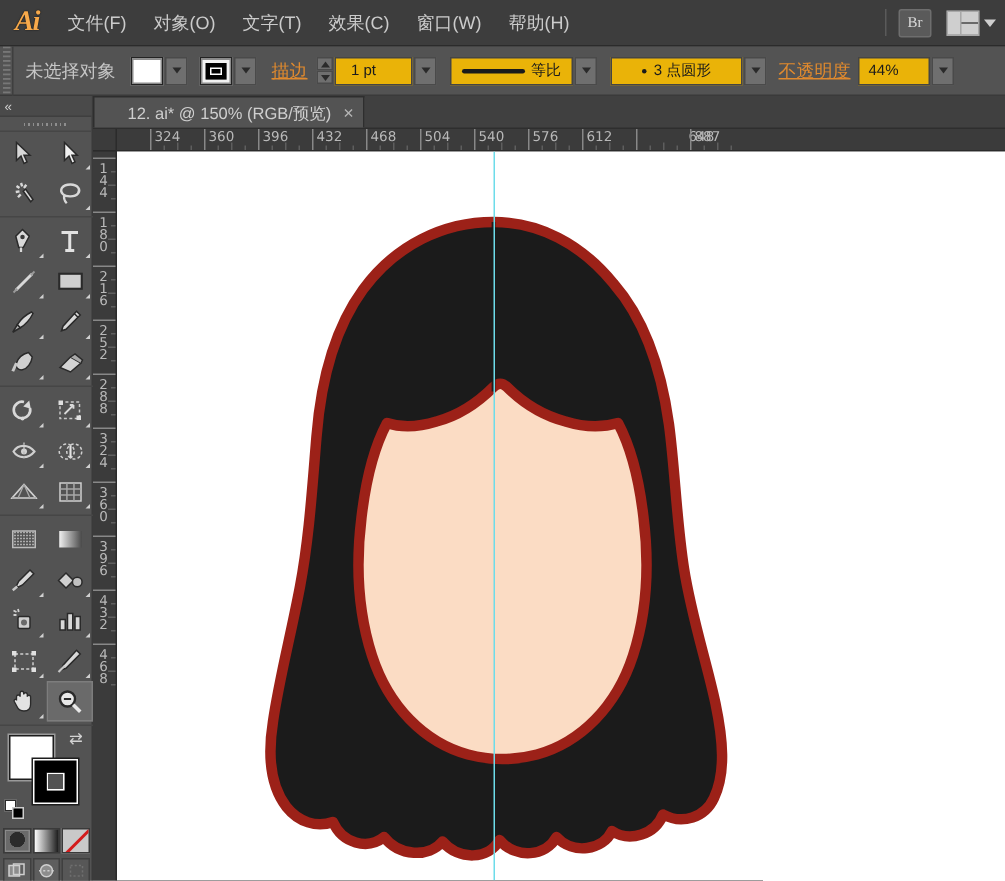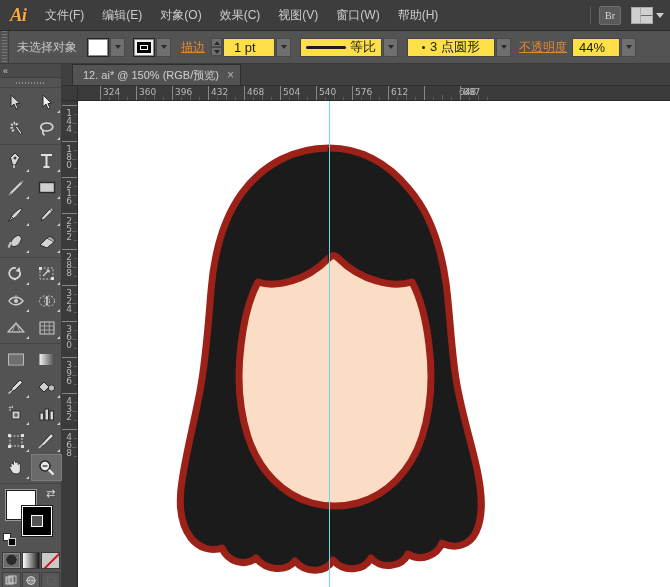--- a/index.html
+++ b/index.html
@@ -98,43 +98,42 @@
 
   .spinner { display: flex; flex-direction: column; margin-right: 1px; }
   .spinner i { display:block; width: 11px; height: 9px; background: #6f6f6f;
     border: 1px solid #4a4a4a; position: relative; }
   .spinner i::after { content:""; position: absolute; left: 2px; top: 3px;
     width: 0; height: 0; border-left: 3px solid transparent; border-right: 3px solid transparent; }
   .spinner i.up::after { border-bottom: 4px solid #2b2b2b; top: 2px; }
   .spinner i.down::after { border-top: 4px solid #2b2b2b; top: 2px; }
 
   .field {
-    height: 19px; background: #fde047; border: 1px solid #454545;
-    color: #1b1b1b; font-size: 13px; display: flex; align-items: center;
+    height: 19px; background: #eab308; border: 1px solid #454545;
+    color: #1b1b1b; font-size: 10px; display: flex; align-items: center;
     padding: 0 5px; white-space: nowrap;
   }
   .field.w-weight { width: 52px; justify-content: flex-start; padding-left: 10px; }
   .field.w-profile { width: 82px; justify-content: center; gap:4px; }
   .field.w-brush { width: 88px; justify-content: center; gap: 5px; }
   .field.w-opacity { width: 48px; justify-content: flex-start; padding-left: 6px; }
   .profile-line { display:block; width: 42px; height: 3px; background: #1b1b1b; border-radius: 2px; }
   .brush-dot { width: 3px; height: 3px; border-radius: 50%; background: #1b1b1b; }
 
   
   .tabbar {
     position: absolute; left: 62px; top: 64px; width: 608px; height: 22px;
     background: #404040;
     border-bottom: 1px solid #2e2e2e;
     display: flex; align-items: flex-end;
   }
   .doc-tab {
     height: 21px; background: #535353;
     border: 1px solid #2e2e2e; border-bottom: none;
-    display: flex; align-items: center; padding: 0 6px 0 10px; gap: 8px;
-    margin-left: 10px;
+    display: flex; align-items: center; padding: 0 6px 0 22px; gap: 8px;
     font-size: 11px; color: #cfcfcf; white-space: nowrap;
   }
   .tab-close { font-size: 12px; color: #b4b4b4; line-height: 1; }
 
   
   .toolpanel {
     position: absolute; left: 0; top: 64px; width: 62px; height: 523px;
     background: #535353;
     border-right: 1px solid #3a3a3a;
   }
@@ -244,24 +243,23 @@
   }
 </style>
 </head>
 <body>
 
 <div id="app">
 
   <div class="menubar">
     <div class="ai-logo">Ai</div>
     <div class="menu-item">文件(F)</div>
-    <div class="menu-item">编辑(E)</div>
     <div class="menu-item">对象(O)</div>
+    <div class="menu-item">文字(T)</div>
     <div class="menu-item">效果(C)</div>
-    <div class="menu-item">视图(V)</div>
     <div class="menu-item">窗口(W)</div>
     <div class="menu-item">帮助(H)</div>
     <div class="menu-right">
       <div class="mb-sep"></div>
       <div class="br-btn">Br</div>
       <div class="layout-btn">
         <div class="layout-ico">
             <i class="a"></i>
             <i class="b"></i>
           </div>

